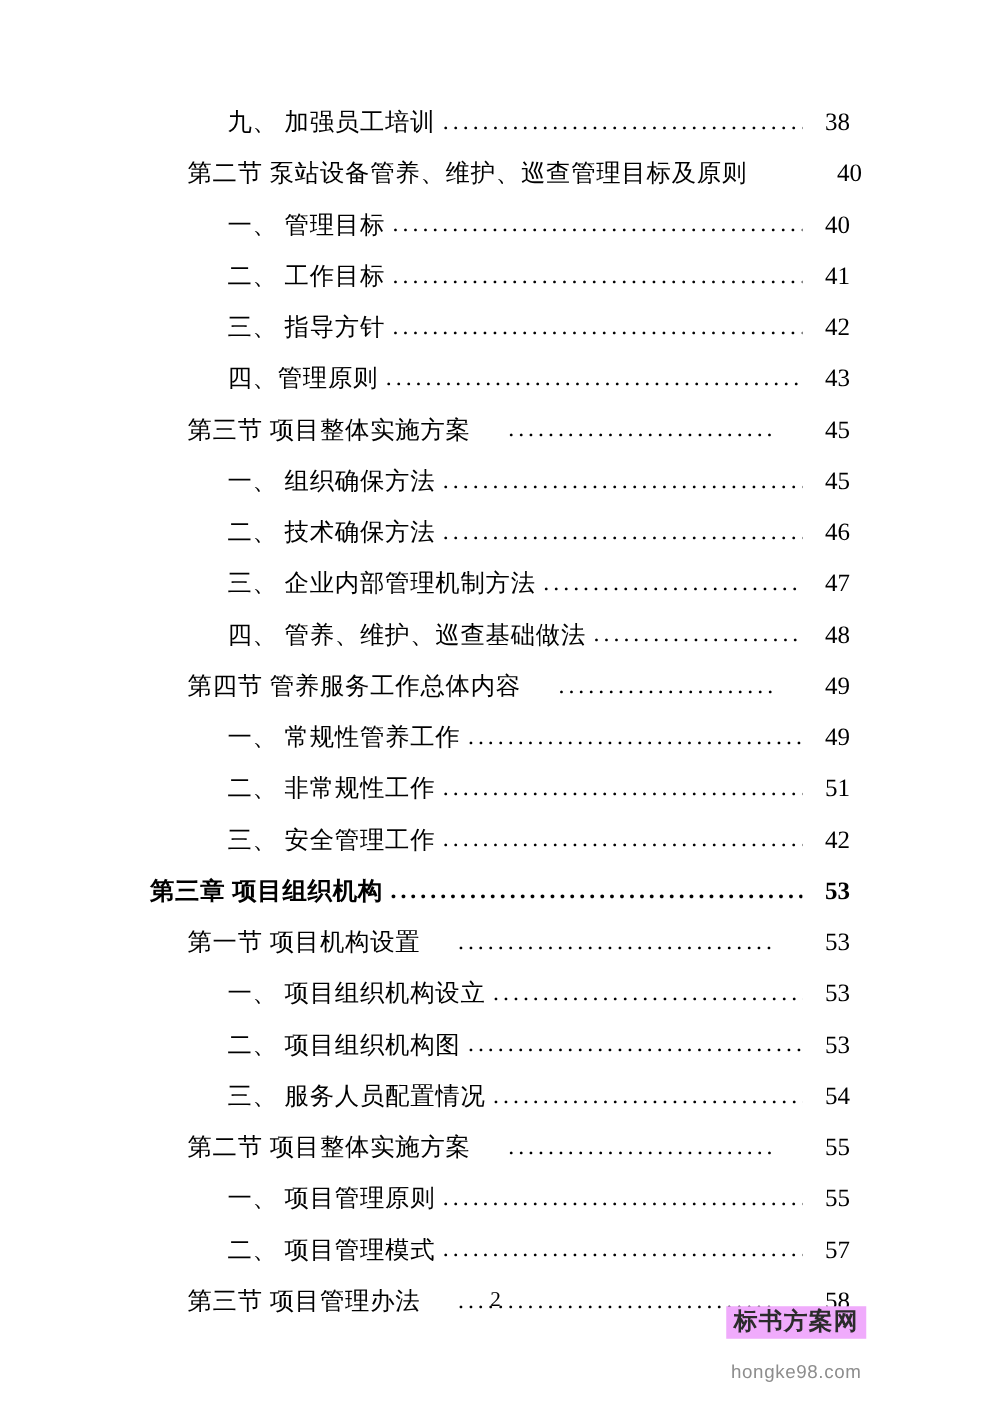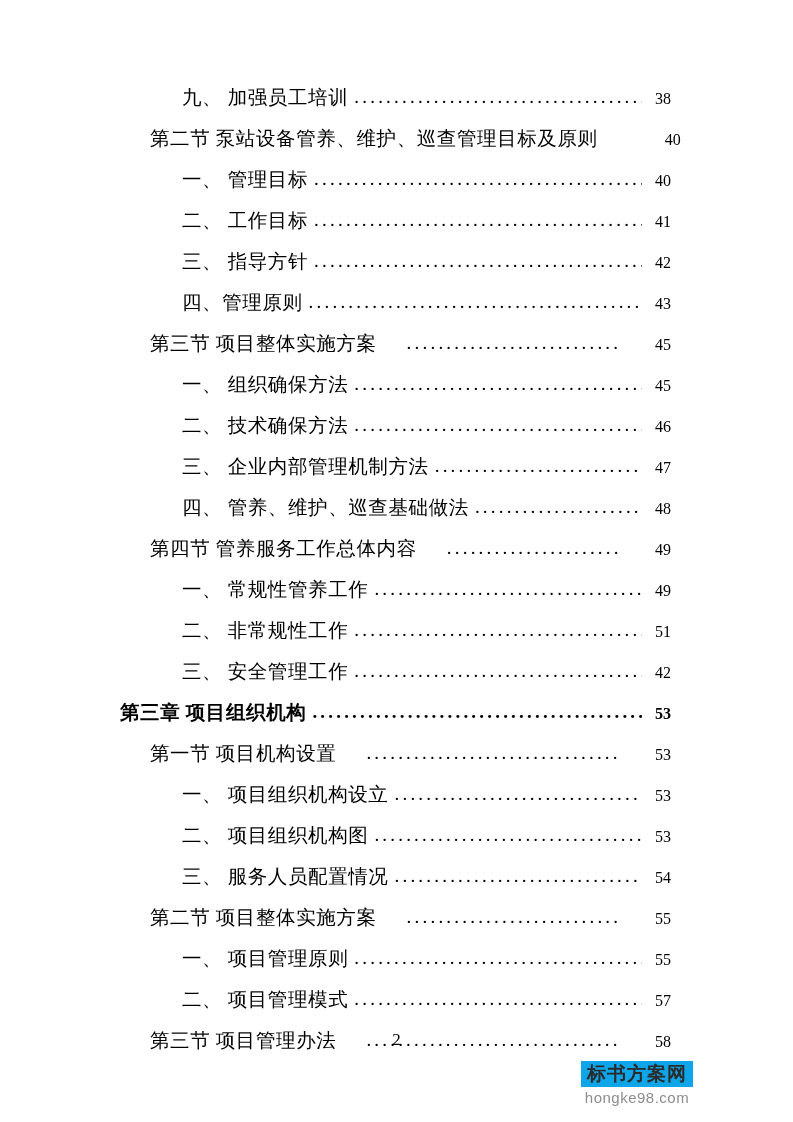--- a/index.html
+++ b/index.html
@@ -47,23 +47,23 @@
     margin: 0 4px 0 6px;
     font-size: 19px;
     letter-spacing: 3.2px;
     color: #000;
     position: relative;
     top: -1px;
   }
   .toc-row .page-num {
     flex: 0 0 auto;
     width: 34px;
-    text-align: center;
+    text-align: right;
     font-family: "Liberation Serif", "DejaVu Serif", serif;
-    font-size: 16px;
+    font-size: 20px;
   }
 
   
   .lvl-chapter { padding-left: 0px; font-weight: bold; }
   .lvl-section { padding-left: 30px; gap: 24px; }
   .lvl-item    { padding-left: 62px; }
 
   .lvl-chapter .page-num { font-weight: bold; }
 
   .footer-page {
@@ -79,35 +79,35 @@
   .watermark {
     position: absolute;
     right: 22px;
     bottom: 16px;
     width: 140px;
     text-align: center;
     line-height: 1.15;
   }
   .watermark .wm-cn {
     display: inline-block;
-    background: #0ea5e9;
+    background: #f0abfc;
     color: #2b2b2b;
     font-family: "Liberation Sans", "DejaVu Sans", sans-serif;
     font-size: 19px;
     font-weight: bold;
     letter-spacing: 1px;
     padding: 2px 6px;
   }
   .watermark .wm-en {
     display: block;
     color: #8d8d8d;
     font-family: "Liberation Sans", "DejaVu Sans", sans-serif;
     font-size: 15px;
     letter-spacing: 0.5px;
-    margin-top: 2px;
+    margin-top: 18px;
   }
 </style>
 </head>
 <body>
 
 <div class="page">
 
   <div class="toc">
       <div class="toc-row lvl-item">
         <span class="label">九、 加强员工培训</span>

